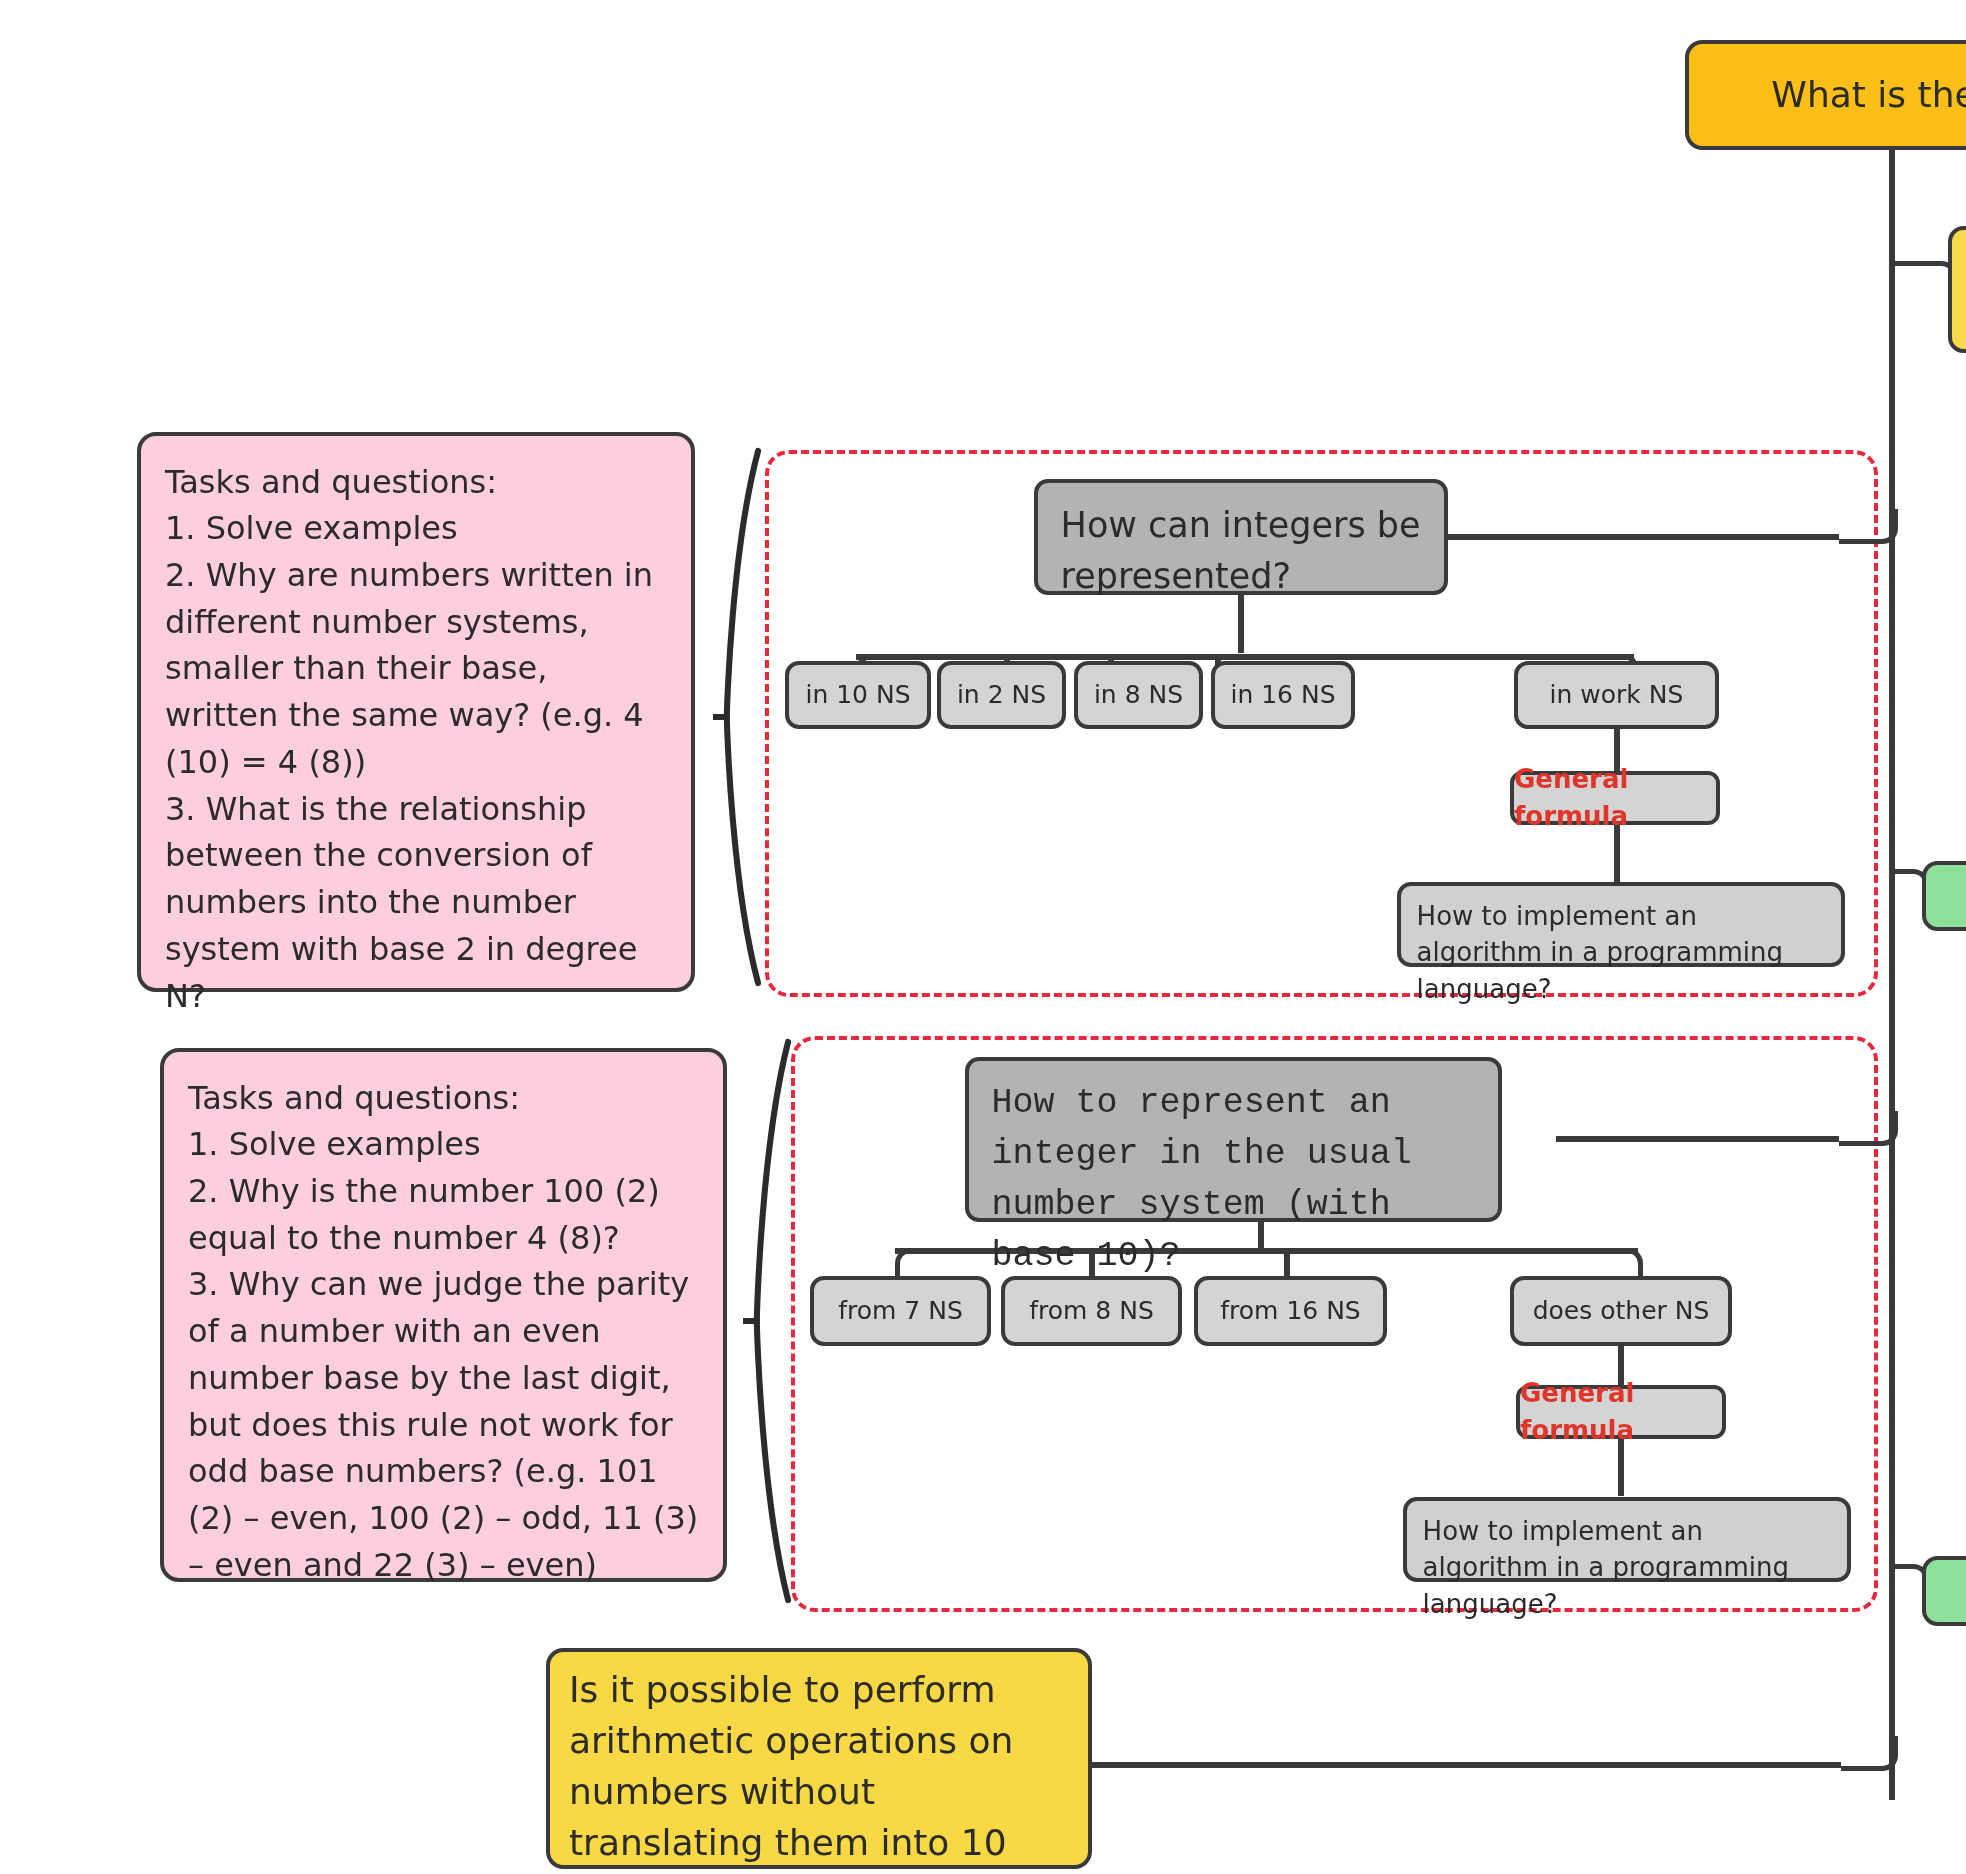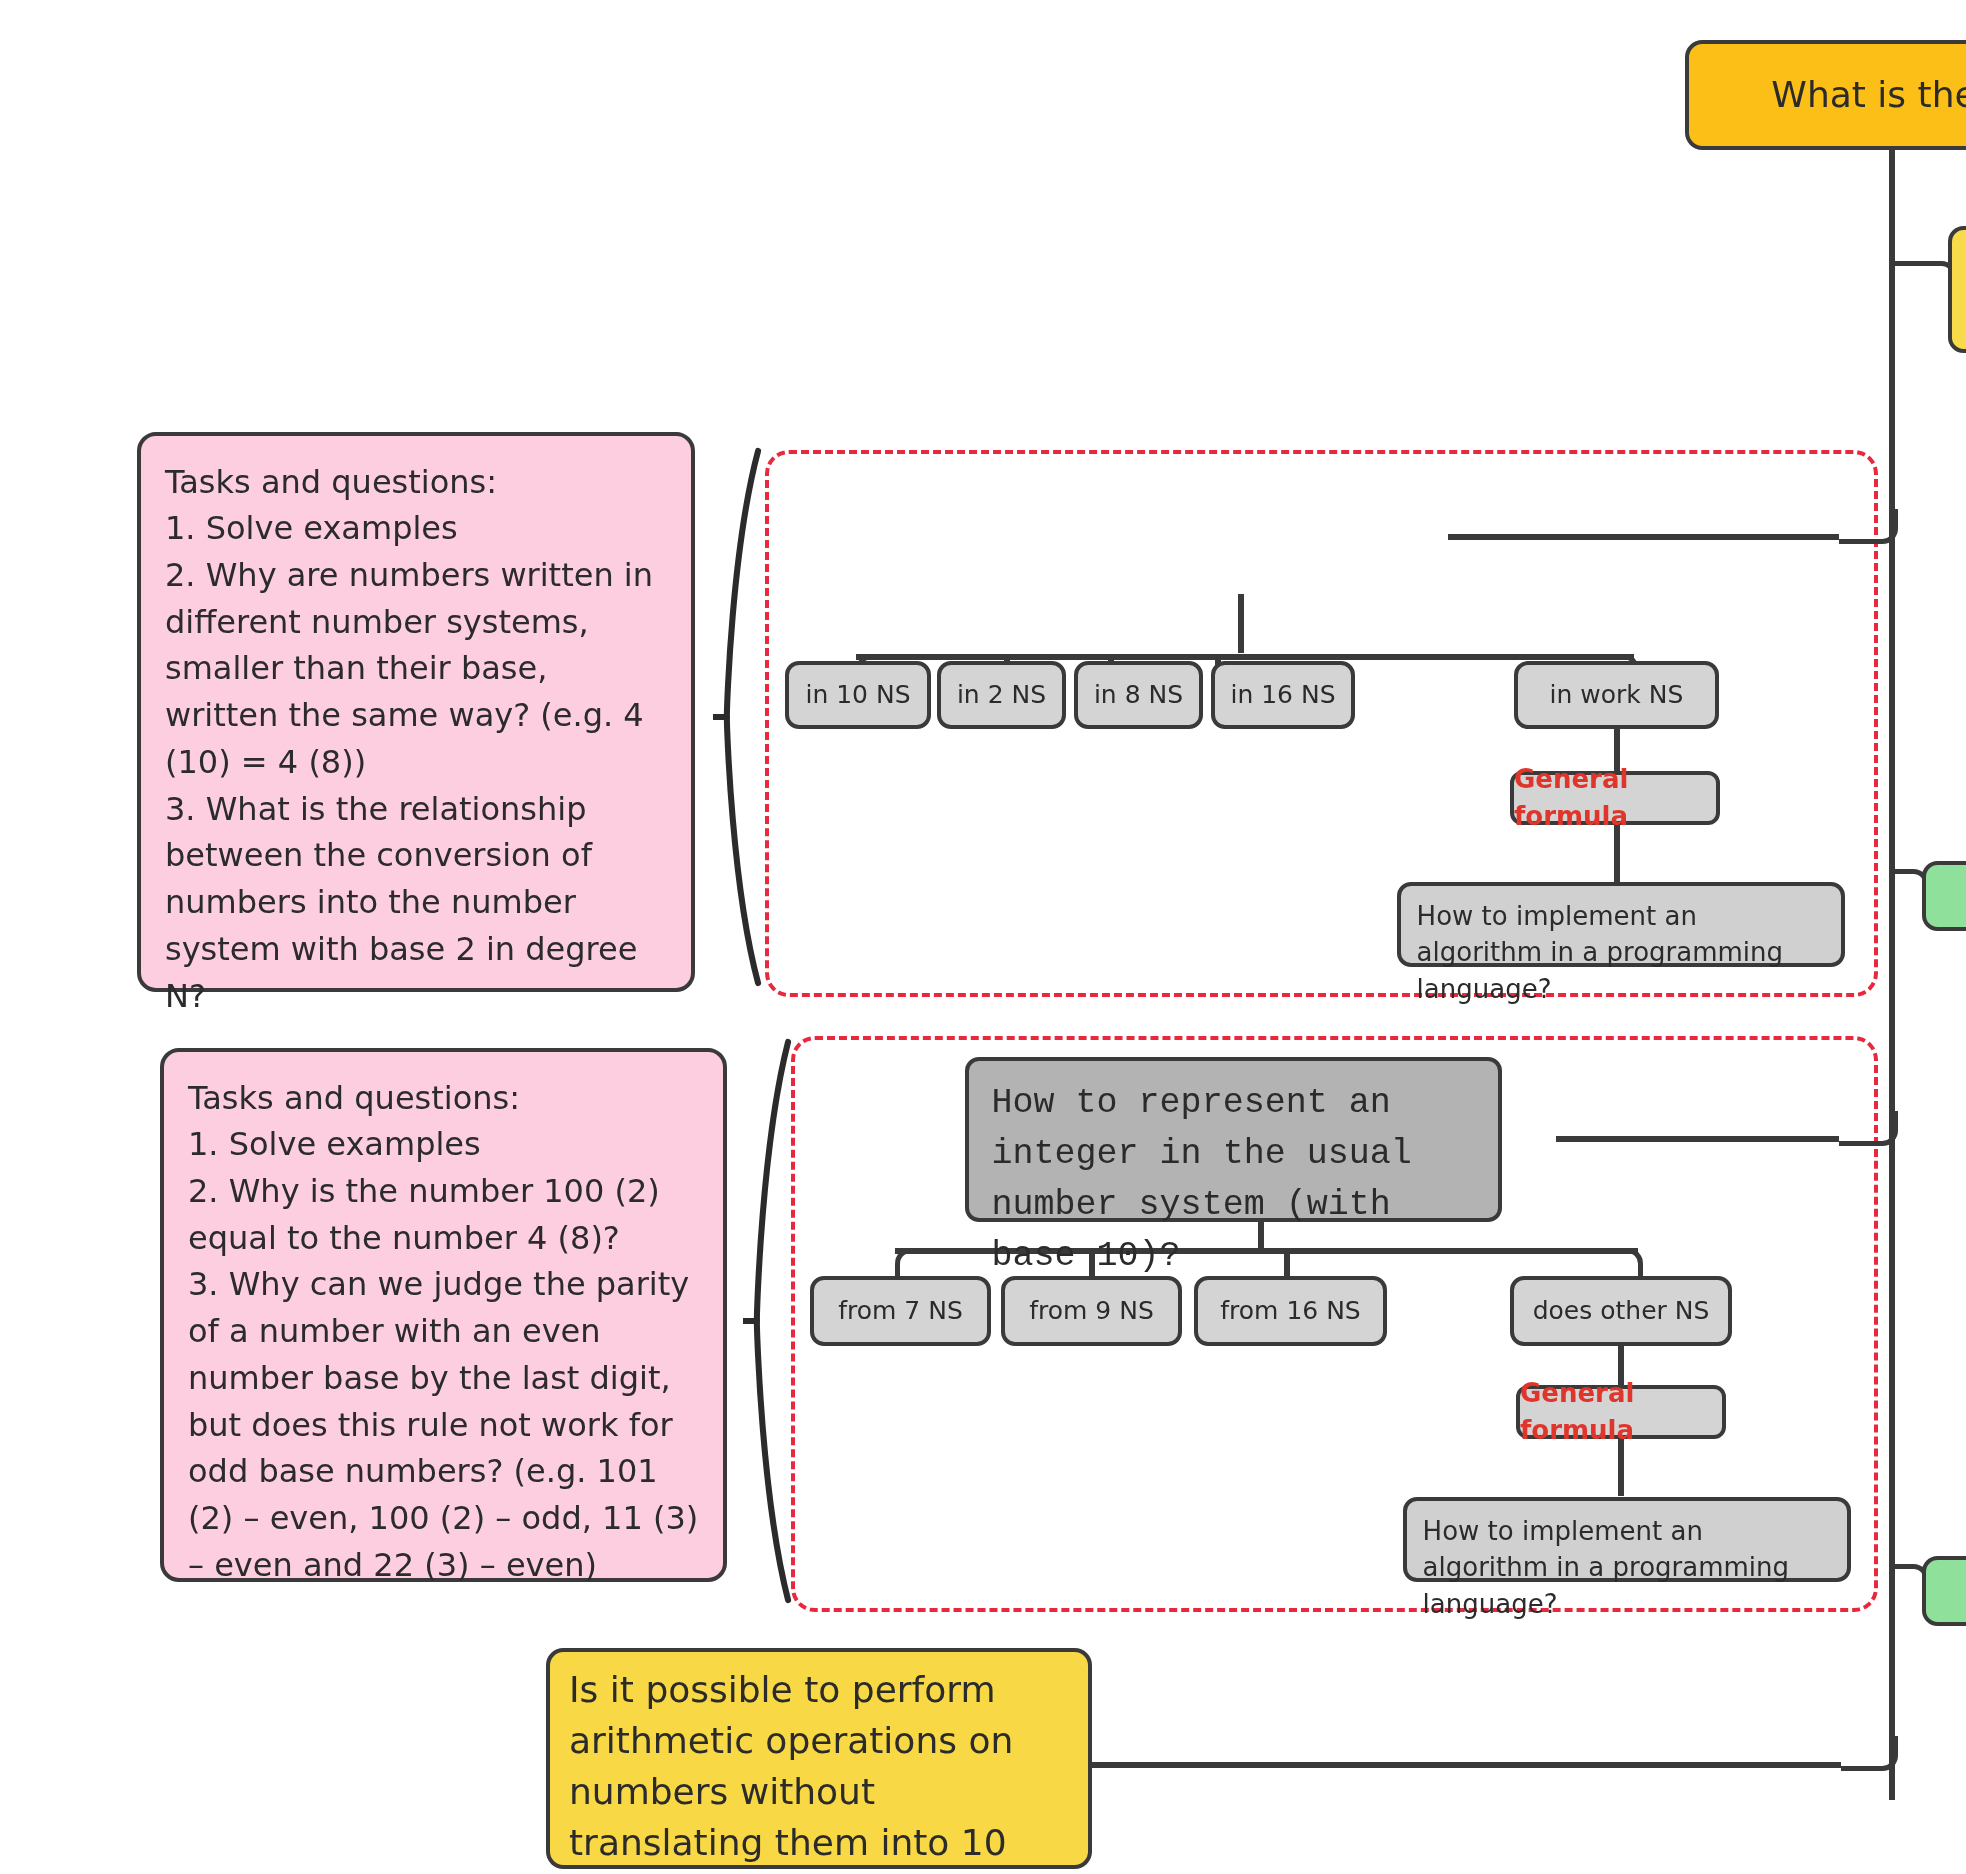--- a/index.html
+++ b/index.html
@@ -131,20 +131,23 @@
 
   <div class="brace" style="left:713px;top:443px;width:52px;height:548px;">
     <svg width="52" height="548" viewBox="0 0 60 630">
       <path d="M52 8 C22 120, 16 300, 16 315 C16 330, 22 510, 52 622" fill="none" stroke="#2b2b2b" stroke-width="7" stroke-linecap="round"></path>
       <path d="M0 315 L16 315" fill="none" stroke="#2b2b2b" stroke-width="7" stroke-linecap="round"></path>
     </svg>
   </div>
 
   <div class="dashed" style="left:765px;top:450px;width:1105px;height:539px;"></div>
 
+  <div class="node gray-head" style="left:1034px;top:479px;width:414px;height:116px;">
+    <span>How can integers be represented?</span>
+  </div>
 
   <div class="ln lnv" style="left:1238px;top:594px;width:6px;height:59px;"></div>
 
   <div class="ln lnh" style="left:856px;top:654px;width:778px;height:6px;"></div>
 
   <div class="elbow tl" style="left:856px;top:654px;width:19px;height:31px;"></div>
   <div class="elbow tr" style="left:1615px;top:654px;width:19px;height:31px;"></div>
 
   <div class="ln lnv" style="left:1004px;top:656px;width:6px;height:29px;"></div>
   <div class="ln lnv" style="left:1108px;top:656px;width:6px;height:29px;"></div>
@@ -209,21 +212,21 @@
   <div class="elbow tl" style="left:895px;top:1248px;width:19px;height:35px;"></div>
   <div class="elbow tr" style="left:1619px;top:1248px;width:19px;height:35px;"></div>
 
   <div class="ln lnv" style="left:1089px;top:1251px;width:6px;height:32px;"></div>
   <div class="ln lnv" style="left:1284px;top:1251px;width:6px;height:32px;"></div>
 
   <div class="node gray-chip" style="left:810px;top:1276px;width:181px;height:70px;">
     <span>from 7 NS</span>
   </div>
   <div class="node gray-chip" style="left:1001px;top:1276px;width:181px;height:70px;">
-    <span>from 9 NS</span>
+    <span>from 8 NS</span>
   </div>
   <div class="node gray-chip" style="left:1194px;top:1276px;width:193px;height:70px;">
     <span>from 16 NS</span>
   </div>
   <div class="node gray-chip" style="left:1510px;top:1276px;width:222px;height:70px;">
     <span>does other NS</span>
   </div>
 
   <div class="ln lnv" style="left:1618px;top:1345px;width:6px;height:40px;"></div>
   <div class="node formula" style="left:1516px;top:1385px;width:210px;height:54px;">

